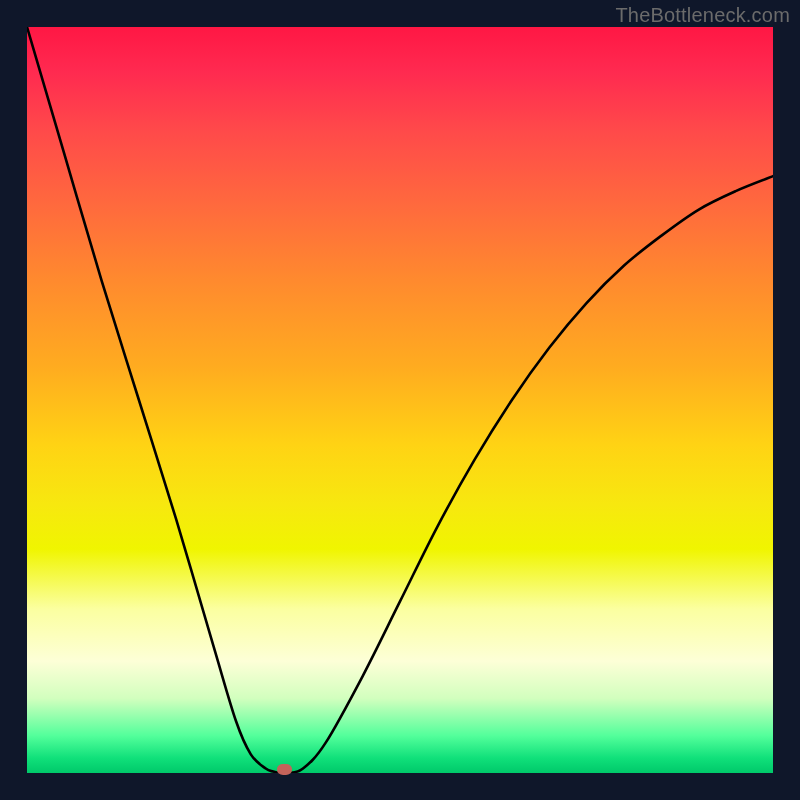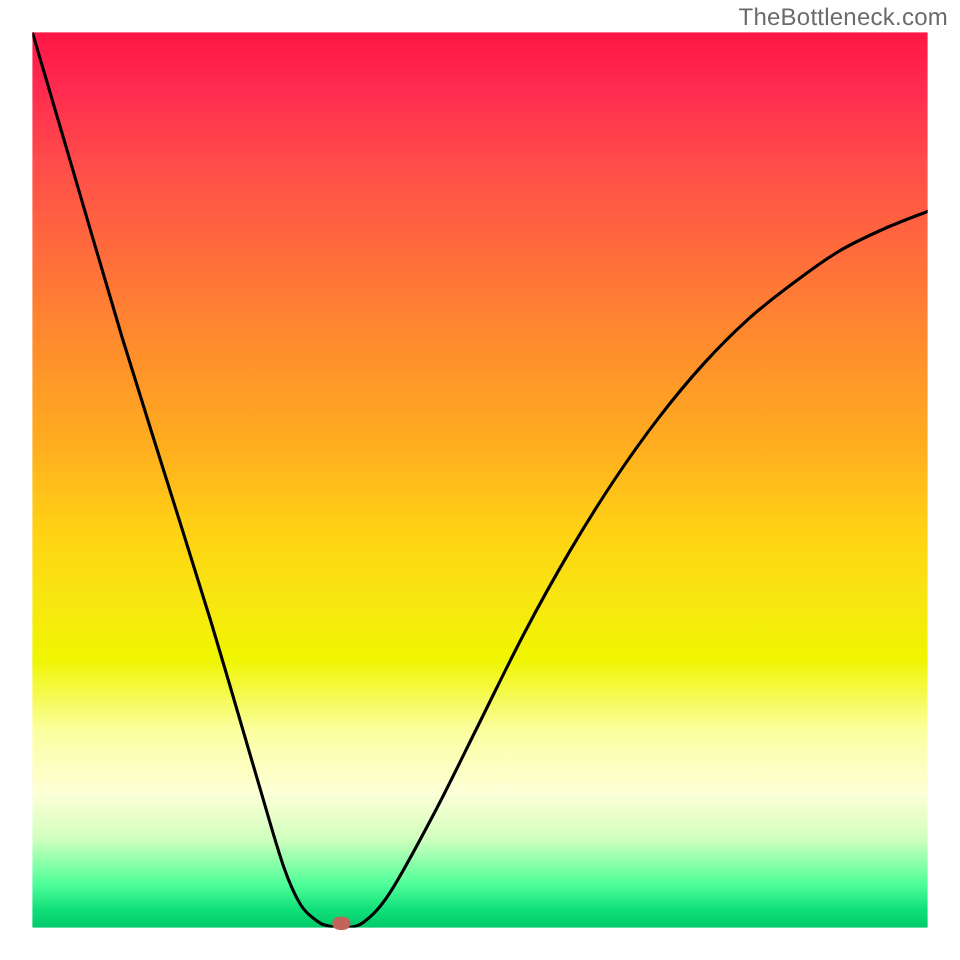--- a/index.html
+++ b/index.html
@@ -7,21 +7,21 @@
     padding: 0;
     width: 800px;
     height: 800px;
     background: #000;
     font-family: Arial, Helvetica, sans-serif;
     position: relative;
   }
   .outer {
     position: absolute;
     inset: 0;
-    background: #ffffff;
+    background: #0f172a;
     text-align: right;
   }
   .plot-area {
     position: absolute;
     left: 27px;
     top: 27px;
     width: 746px;
     height: 746px;
     
     background: linear-gradient(

